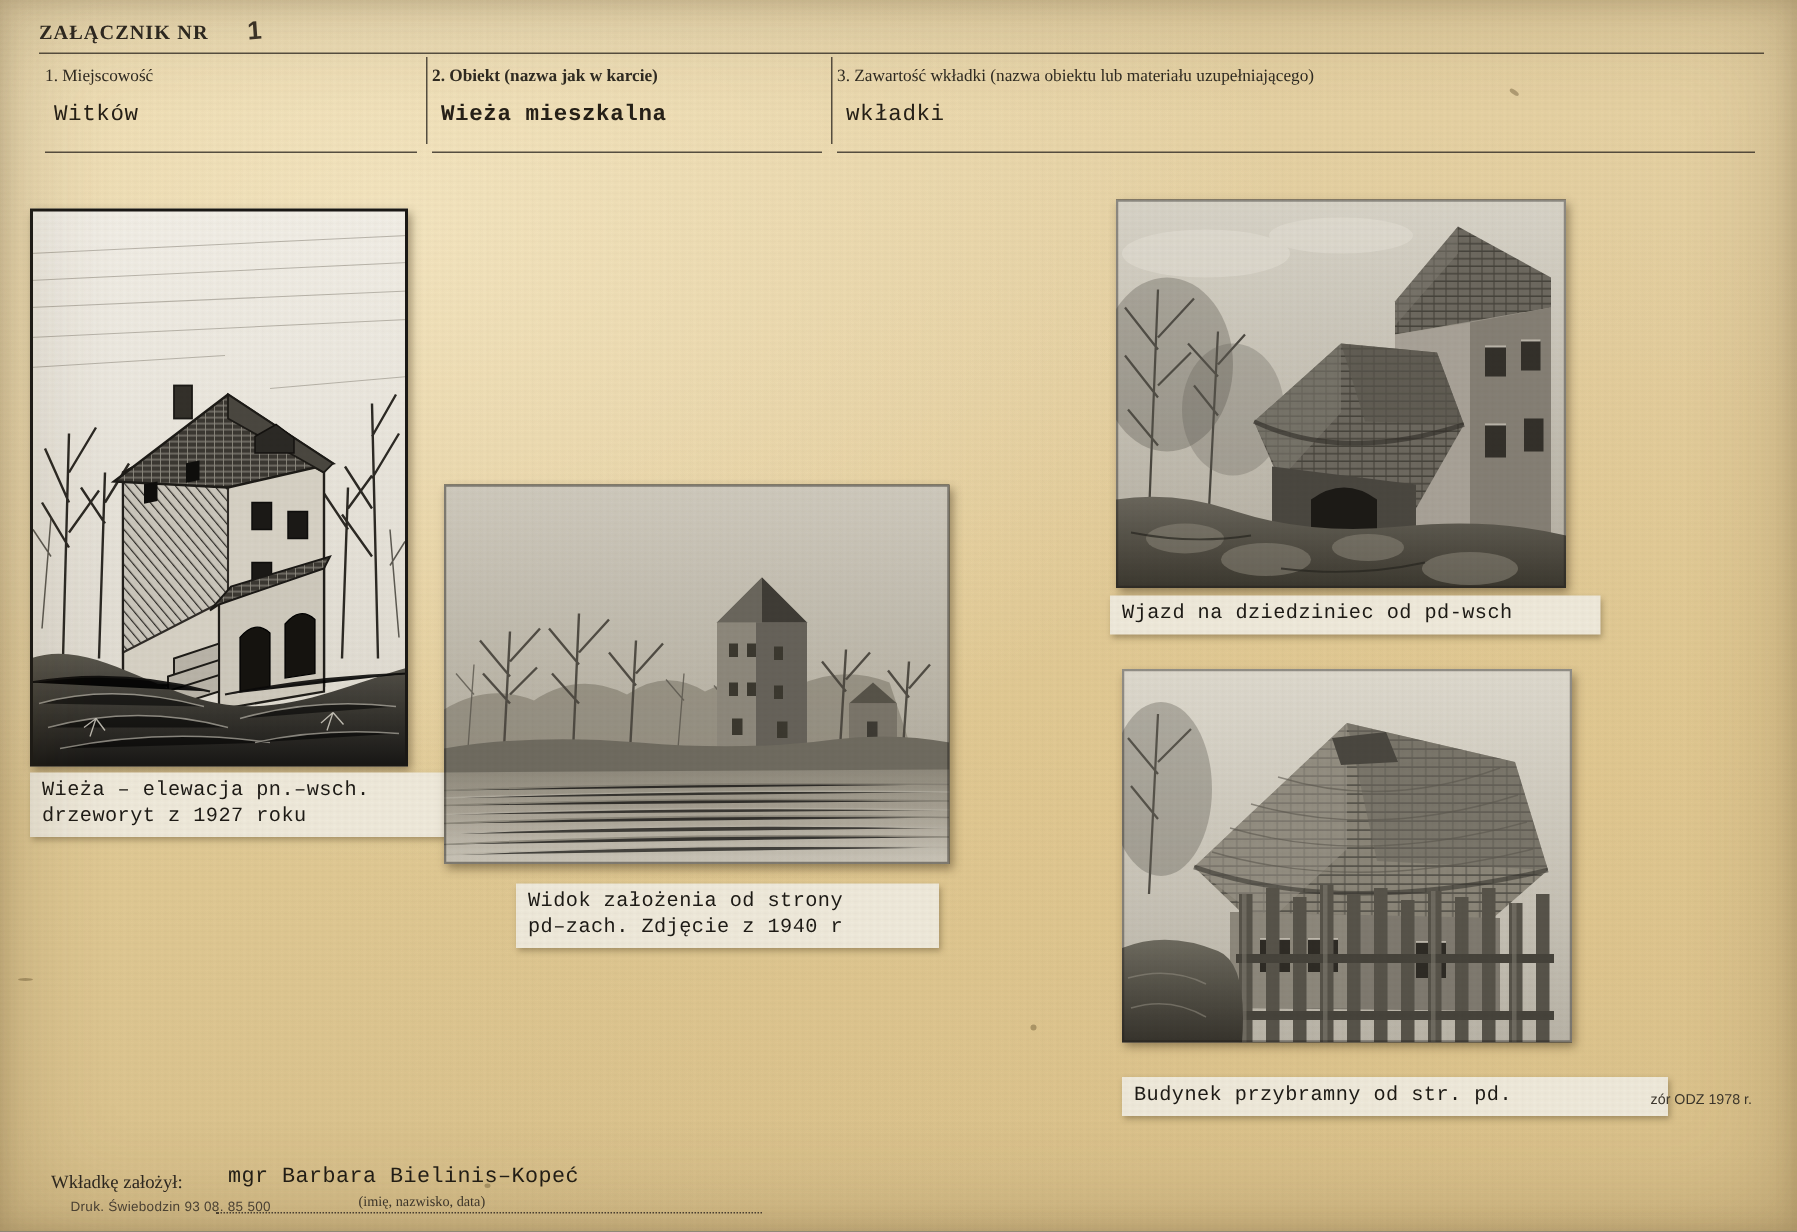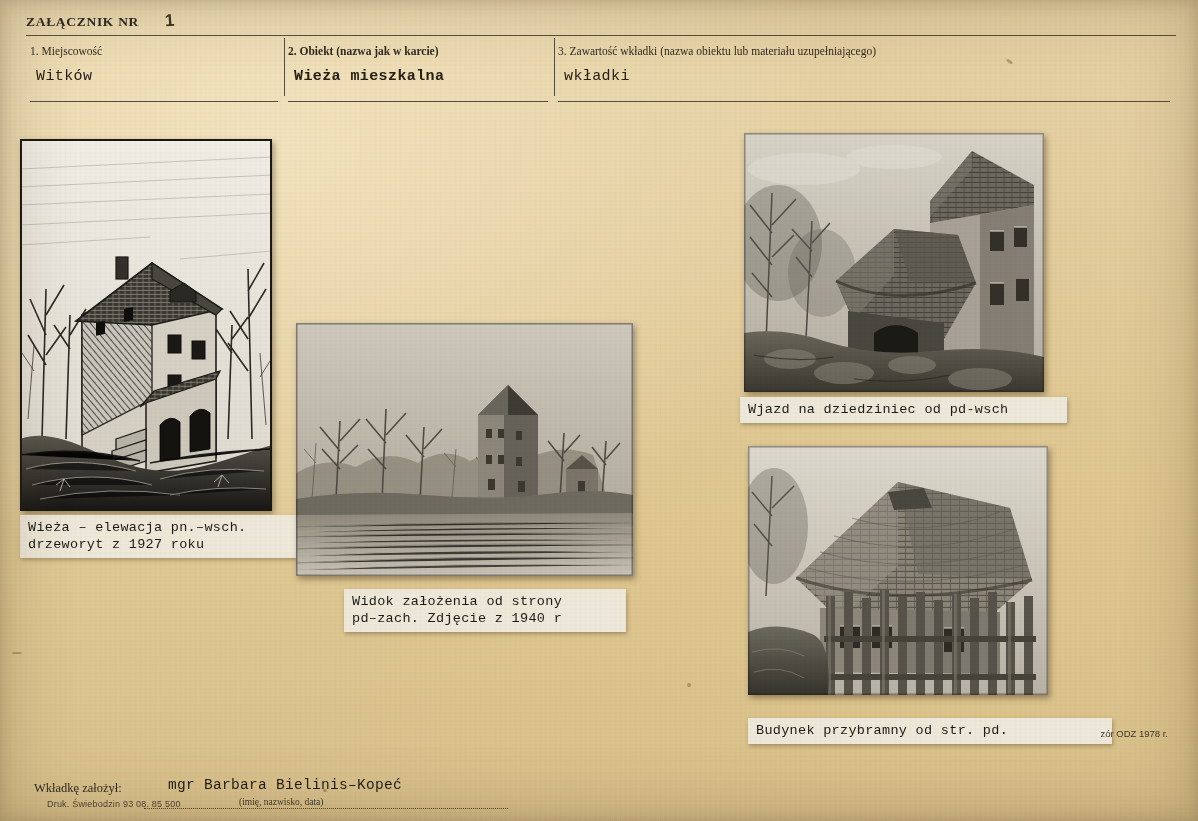--- a/index.html
+++ b/index.html
@@ -593,21 +593,21 @@
     </svg>
   </div>
 
   <div class="caption" style="left:748px; top:718px; width:364px;">Budynek przybramny od str. pd.</div>
 
   <div class="bottom">
 
     <div class="brow">
       <div class="blabel">Wkładkę założył:</div>
       <div class="bline" style="left:110px; right:660px; top:18px;"></div>
-      <div class="btyped" style="left:118px; top:2px;margin-left:16px;">mgr Barbara Bielinis–Kopeć</div>
+      <div class="btyped" style="left:118px; top:2px;">mgr Barbara Bielinis–Kopeć</div>
       <div class="bsmall" style="left:205px; top:22px;">(imię, nazwisko, data)</div>
     </div>
 
 
     <div class="odz-note">zór ODZ 1978 r.</div>
     <div class="print-note">Druk. Świebodzin 93 08. 85 500</div>
   </div>
 
   <div class="speck" style="left:1006px; top:60px; width:7px; height:3px; transform:rotate(35deg);"></div>
   <div class="speck" style="left:687px; top:683px; width:4px; height:4px;"></div>

